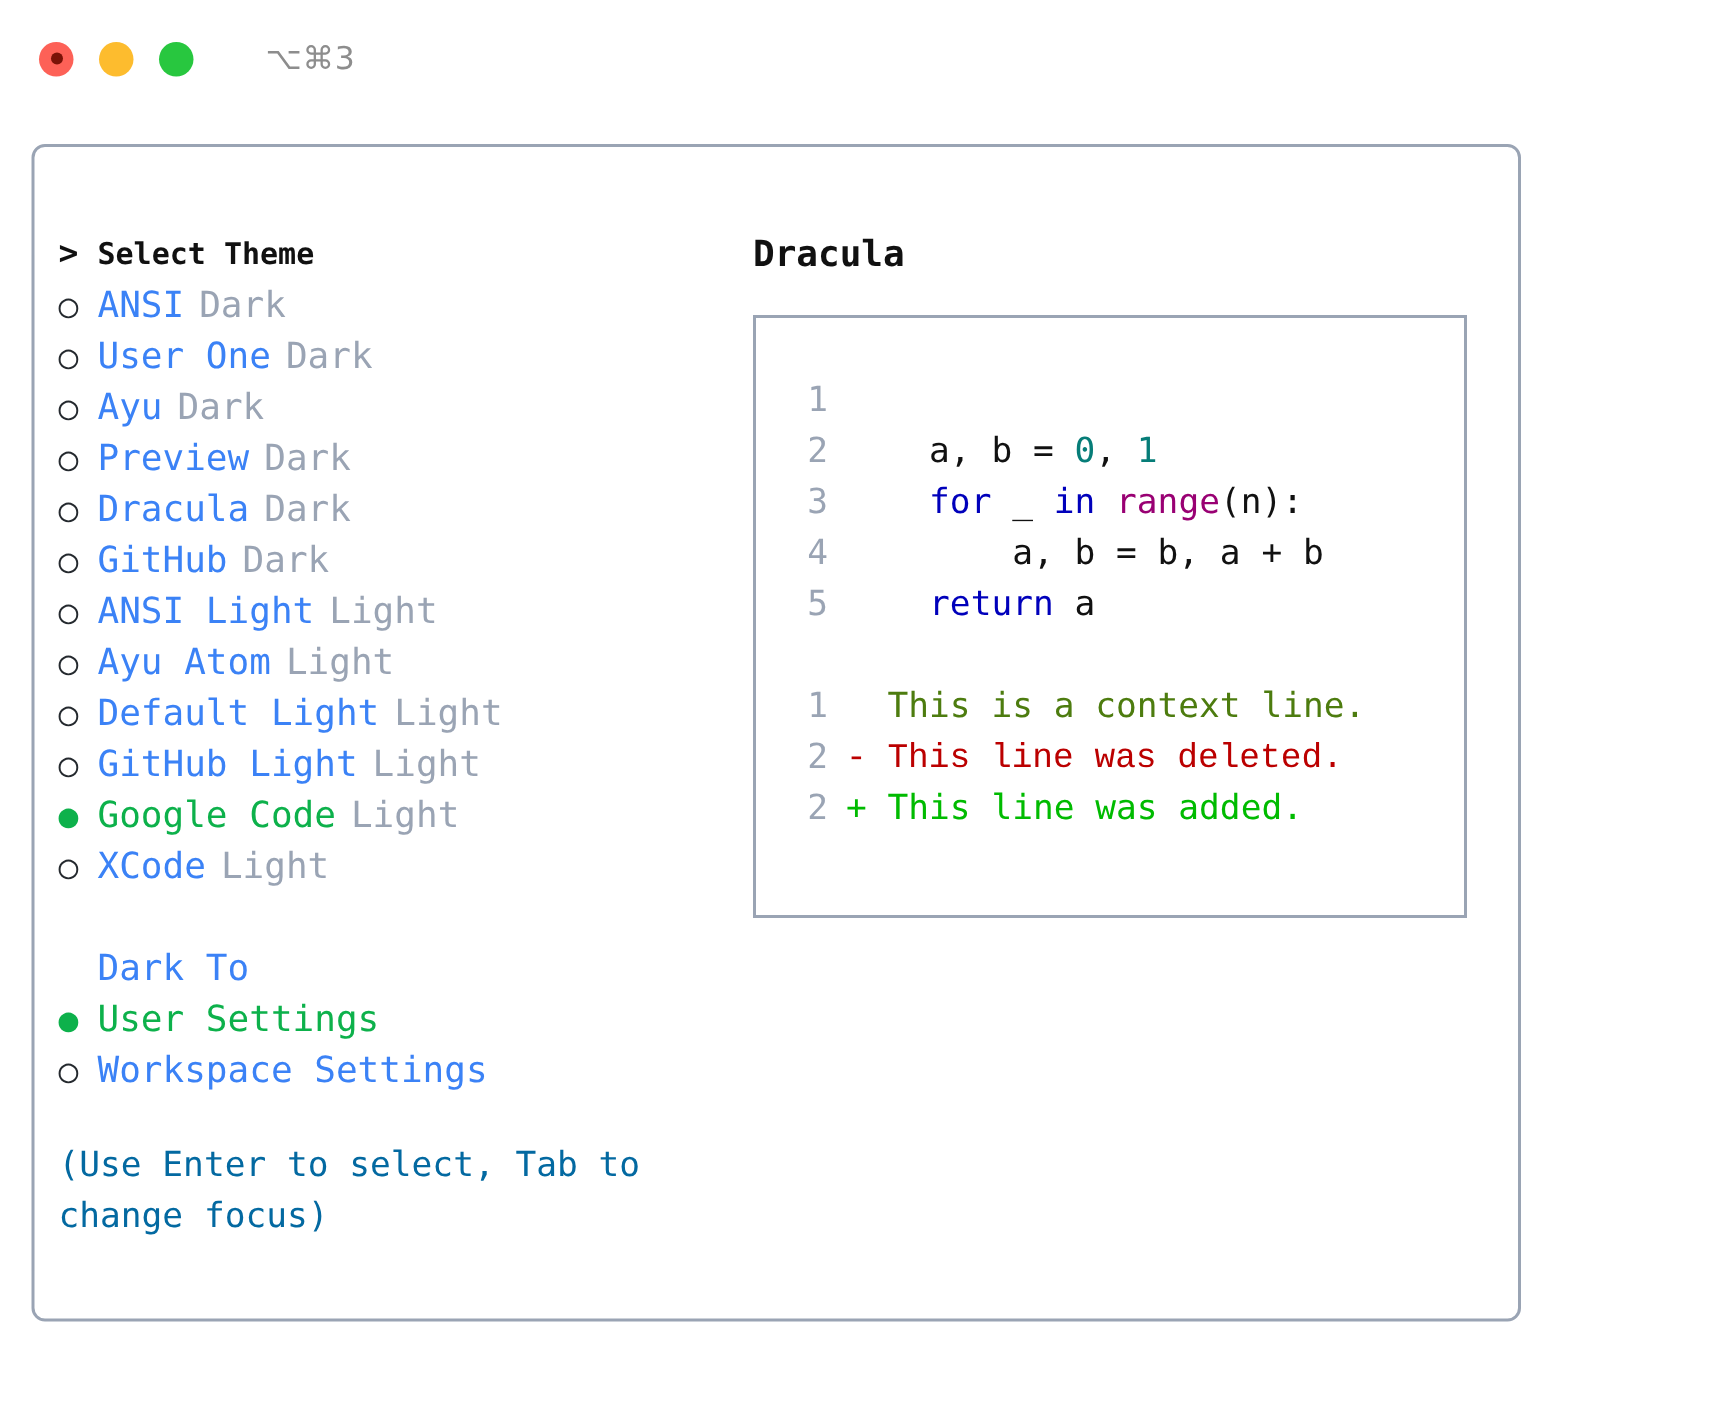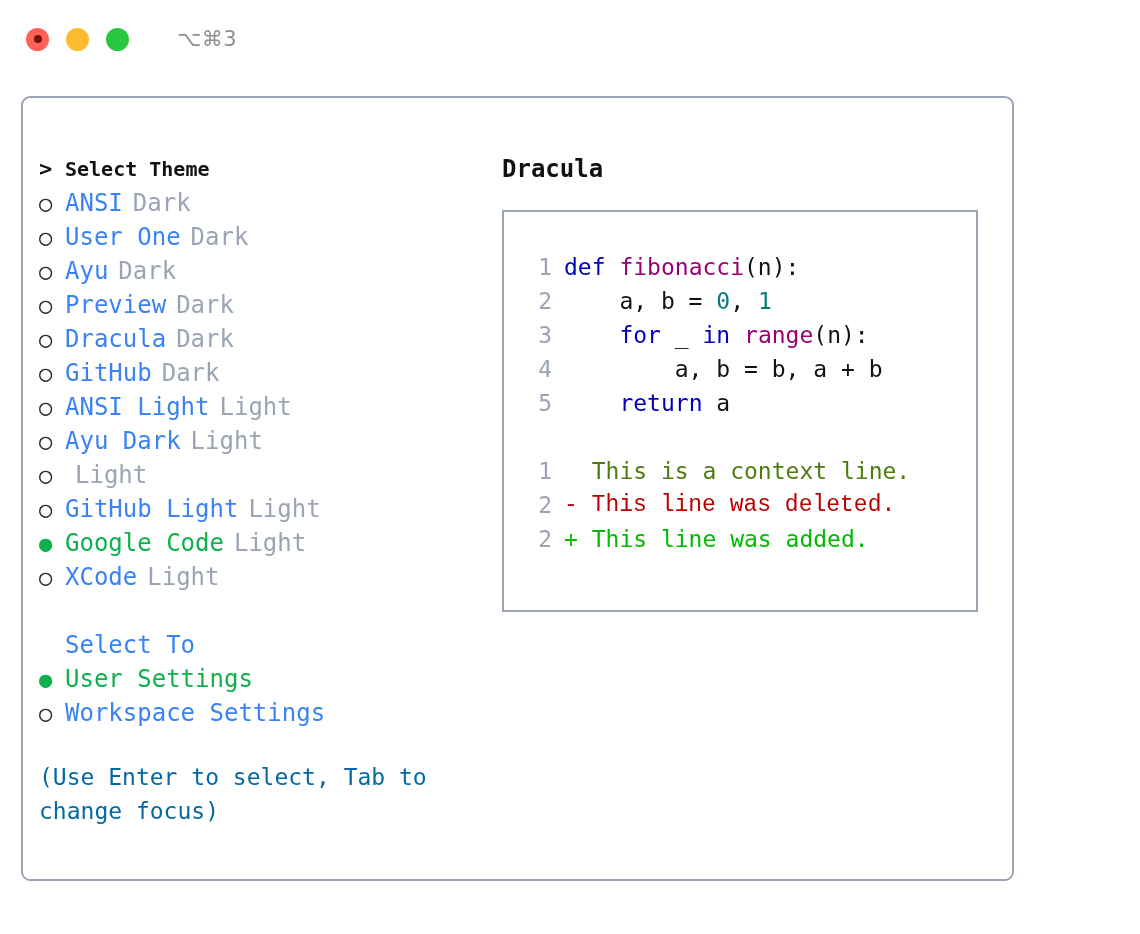--- a/index.html
+++ b/index.html
@@ -228,47 +228,47 @@
         </div>
 
         <div id="theme-list">
             <div class="row"><span class="marker bullet-off">○</span><span class="row-label">ANSI</span><span class="tag">Dark</span></div>
             <div class="row"><span class="marker bullet-off">○</span><span class="row-label">User One</span><span class="tag">Dark</span></div>
             <div class="row"><span class="marker bullet-off">○</span><span class="row-label">Ayu</span><span class="tag">Dark</span></div>
             <div class="row"><span class="marker bullet-off">○</span><span class="row-label">Preview</span><span class="tag">Dark</span></div>
             <div class="row"><span class="marker bullet-off">○</span><span class="row-label">Dracula</span><span class="tag">Dark</span></div>
             <div class="row"><span class="marker bullet-off">○</span><span class="row-label">GitHub</span><span class="tag">Dark</span></div>
             <div class="row"><span class="marker bullet-off">○</span><span class="row-label">ANSI Light</span><span class="tag">Light</span></div>
-            <div class="row"><span class="marker bullet-off">○</span><span class="row-label">Ayu Dark</span><span class="tag">Light</span></div>
-            <div class="row"><span class="marker bullet-off">○</span><span class="tag">Light</span></div>
+            <div class="row"><span class="marker bullet-off">○</span><span class="row-label">Ayu Atom</span><span class="tag">Light</span></div>
+            <div class="row"><span class="marker bullet-off">○</span><span class="row-label">Default Light</span><span class="tag">Light</span></div>
             <div class="row"><span class="marker bullet-off">○</span><span class="row-label">GitHub Light</span><span class="tag">Light</span></div>
             <div class="row selected"><span class="marker bullet-on">●</span><span class="row-label">Google Code</span><span class="tag">Light</span></div>
             <div class="row"><span class="marker bullet-off">○</span><span class="row-label">XCode</span><span class="tag">Light</span></div>
           </div>
 
         <div class="spacer"></div>
 
         <div class="group-title">
-          <span class="row-label">Select To</span>
+          <span class="row-label">Dark To</span>
         </div>
 
         <div id="apply-list">
             <div class="row selected"><span class="marker bullet-on">●</span><span class="row-label">User Settings</span></div>
             <div class="row"><span class="marker bullet-off">○</span><span class="row-label">Workspace Settings</span></div>
           </div>
 
         <div class="hint">(Use Enter to select, Tab to change focus)</div>
       </div>
 
       <div class="right-col">
         <div class="preview-title">Dracula</div>
 
         <div class="code-box">
           <div id="code-lines">
-              <div class="code-line"><span class="ln">1</span><span class="code-text"><span class="tok-kw">def </span><span class="tok-fn">fibonacci</span><span class="tok-pl">(n):</span></span></div>
+              <div class="code-line"><span class="ln">1</span></div>
               <div class="code-line"><span class="ln">2</span><span class="code-text"><span class="tok-pl">    a, b = </span><span class="tok-num">0</span><span class="tok-pl">, </span><span class="tok-num">1</span></span></div>
               <div class="code-line"><span class="ln">3</span><span class="code-text"><span class="tok-pl">    </span><span class="tok-kw">for</span><span class="tok-pl"> _ </span><span class="tok-kw">in</span><span class="tok-pl"> </span><span class="tok-fn">range</span><span class="tok-pl">(n):</span></span></div>
               <div class="code-line"><span class="ln">4</span><span class="code-text"><span class="tok-pl">        a, b = b, a + b</span></span></div>
               <div class="code-line"><span class="ln">5</span><span class="code-text"><span class="tok-pl">    </span><span class="tok-kw">return</span><span class="tok-pl"> a</span></span></div>
             </div>
           <div class="diff-gap"></div>
           <div id="diff-lines">
               <div class="code-line"><span class="ln">1</span><span class="diff-ctx">  This is a context line.</span></div>
               <div class="code-line"><span class="ln">2</span><span class="diff-del">- This line was deleted.</span></div>
               <div class="code-line"><span class="ln">2</span><span class="diff-add">+ This line was added.</span></div>

